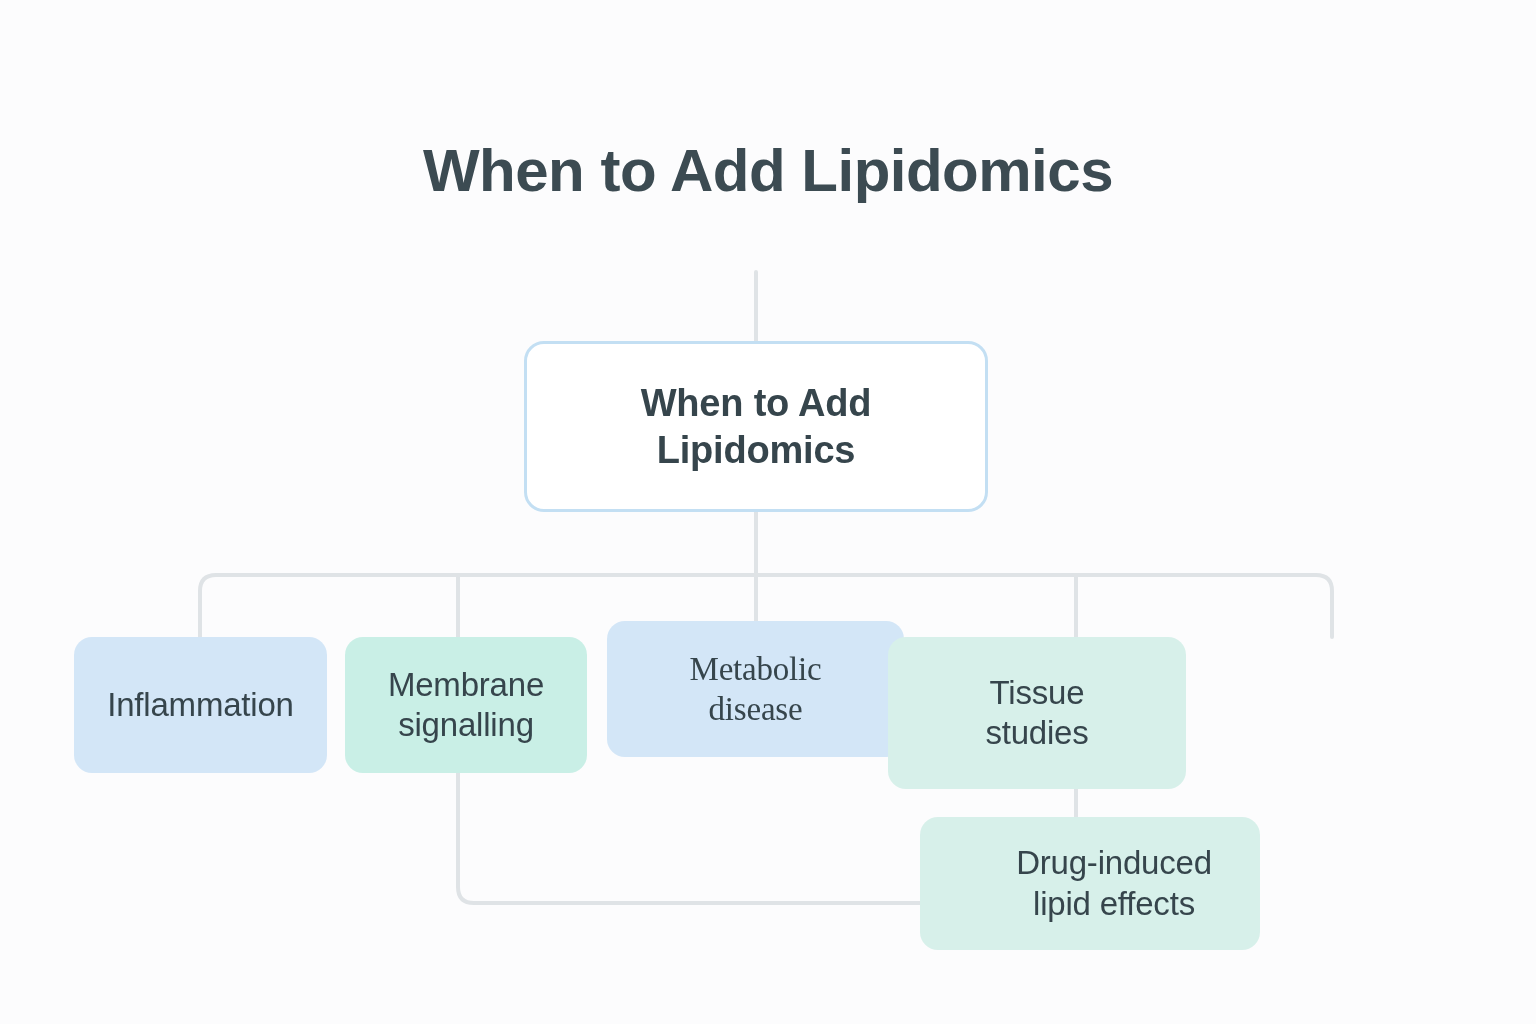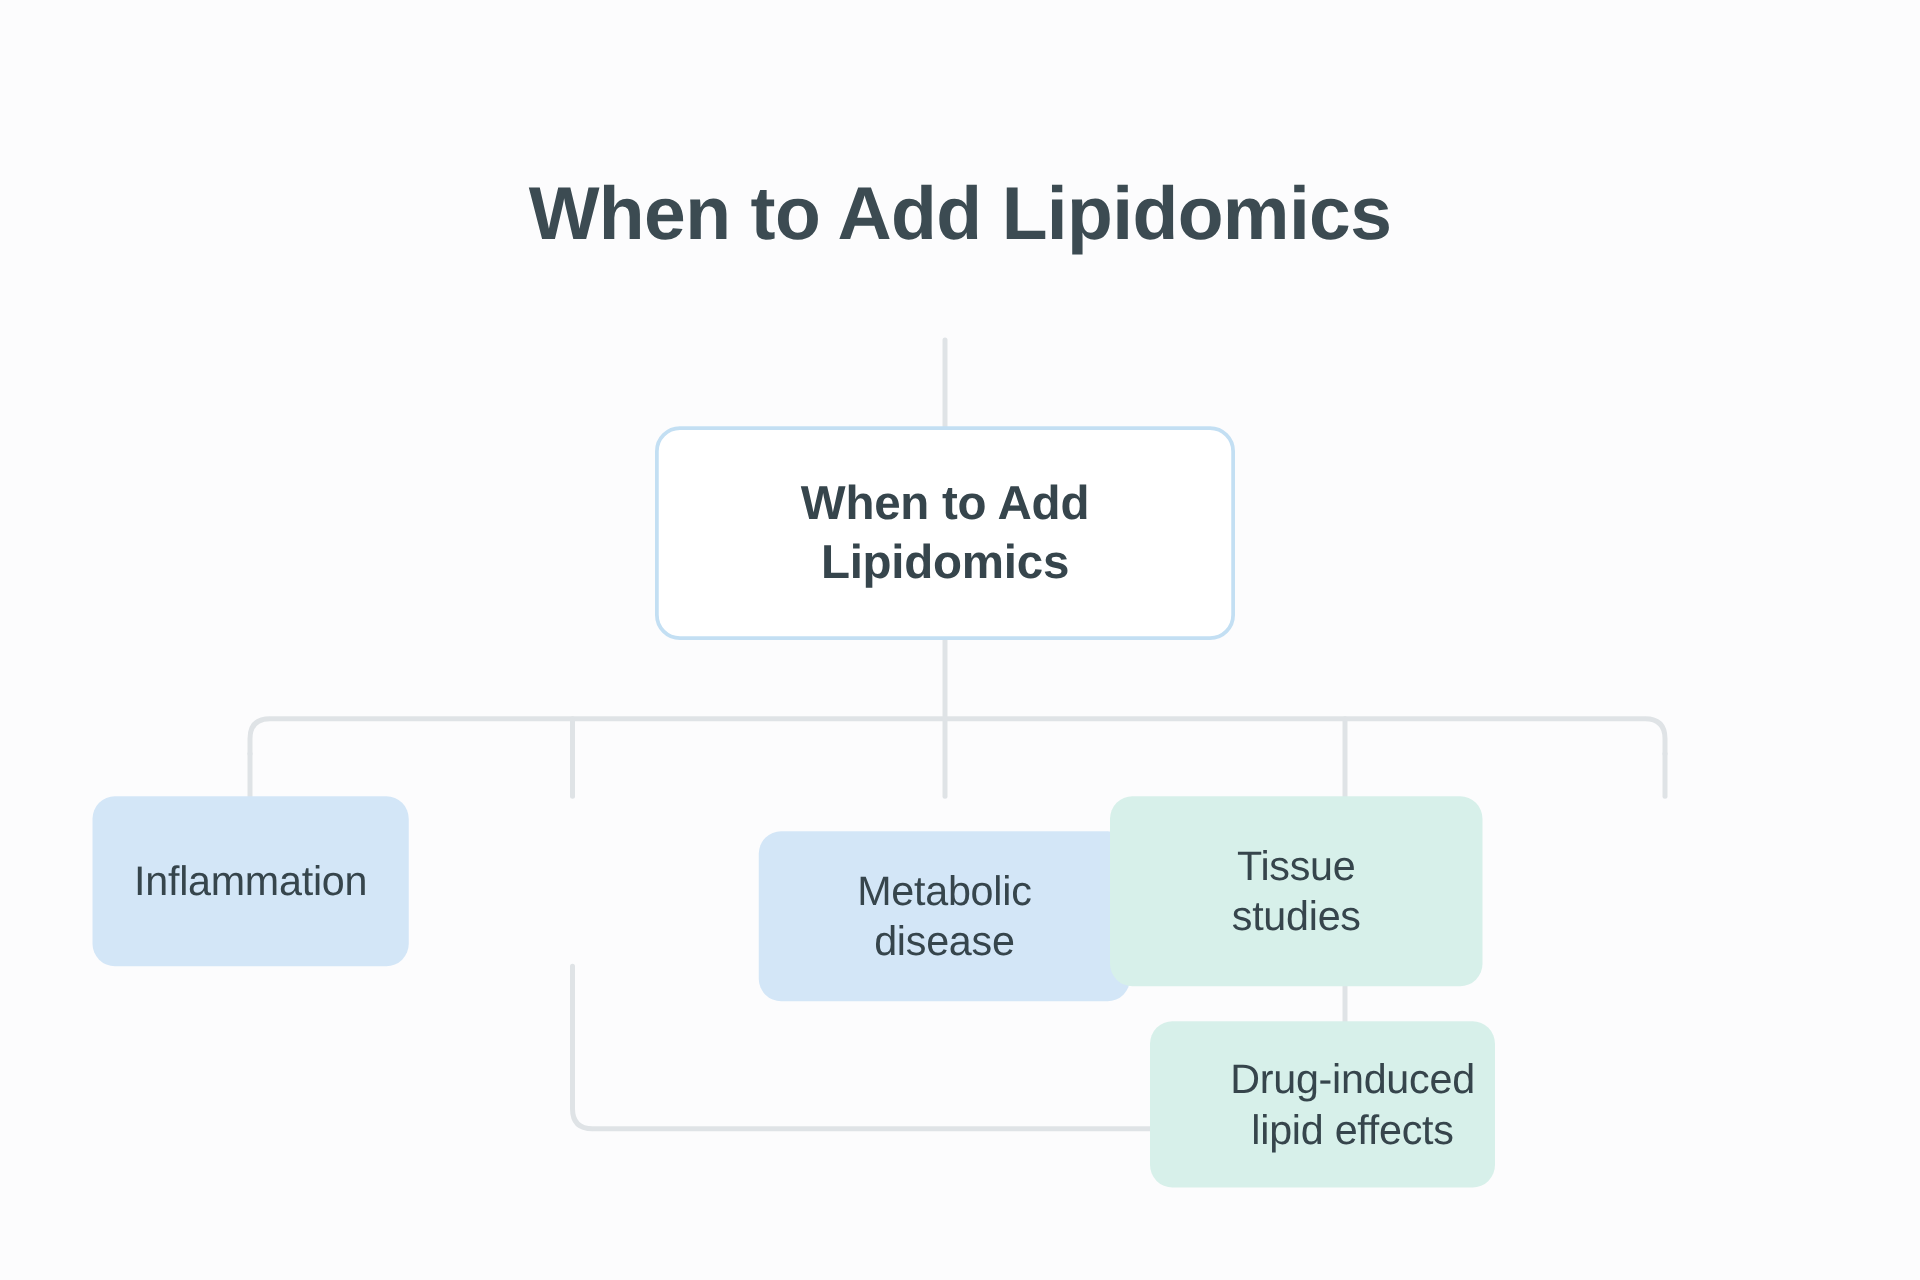--- a/index.html
+++ b/index.html
@@ -104,24 +104,26 @@
 
       <path d="M458,773 L458,887 Q458,903 474,903 L920,903"></path>
     </g>
   </svg>
 
   <div class="node node-child fill-blue" style="left:74px; top:637px; width:253px; height:136px;">Inflammation</div>
 
   <div class="node node-root" style="left:524px; top:341px; width:464px; height:171px;">When to Add
 Lipidomics</div>
 
+  <div class="node node-child fill-mint" style="left:345px; top:637px; width:242px; height:136px;">Membrane
+signalling</div>
 
-  <div class="node node-child fill-blue" style="left:607px; top:665px; width:297px; height:136px;">Metabolic
+  <div class="node node-child fill-blue" style="left:607px; top:621px; width:297px; height:136px;font-family:Liberation Serif, serif;">Metabolic
 disease</div>
 
   <div class="node node-child fill-mint2" style="left:888px; top:637px; width:298px; height:152px;">Tissue
 studies</div>
 
 
-  <div class="node node-child fill-mint2" style="left:920px; top:817px; width:276px; height:133px;padding-left:48px;">Drug-induced
+  <div class="node node-child fill-mint2" style="left:920px; top:817px; width:340px; height:133px;padding-left:48px;">Drug-induced
 lipid effects</div>
 
 </div>
 
 </body></html>

